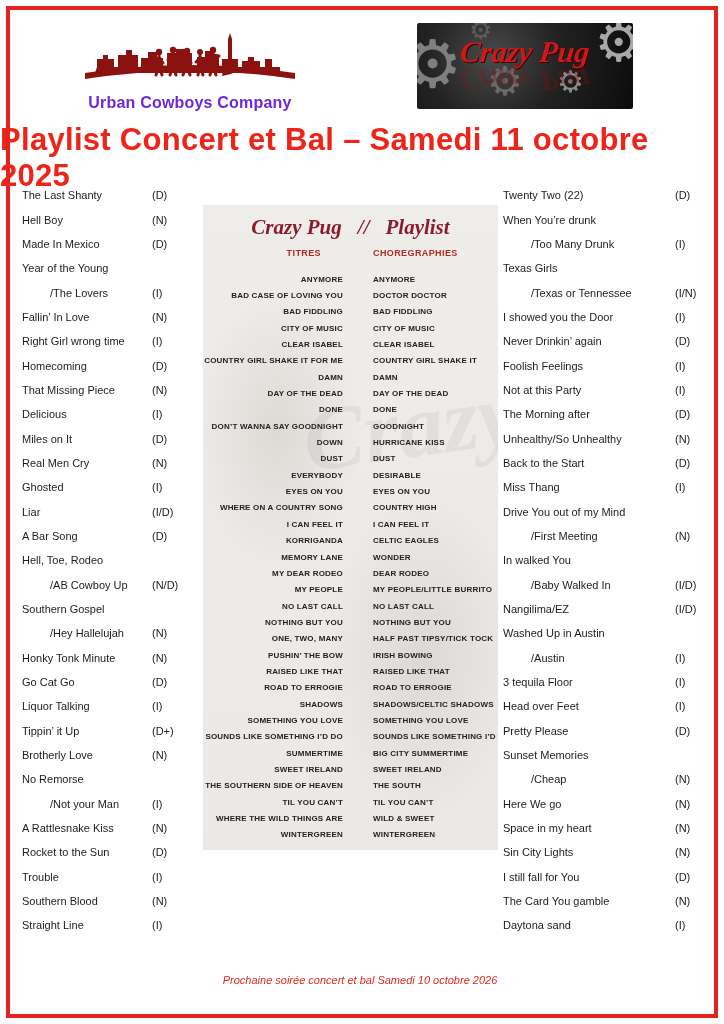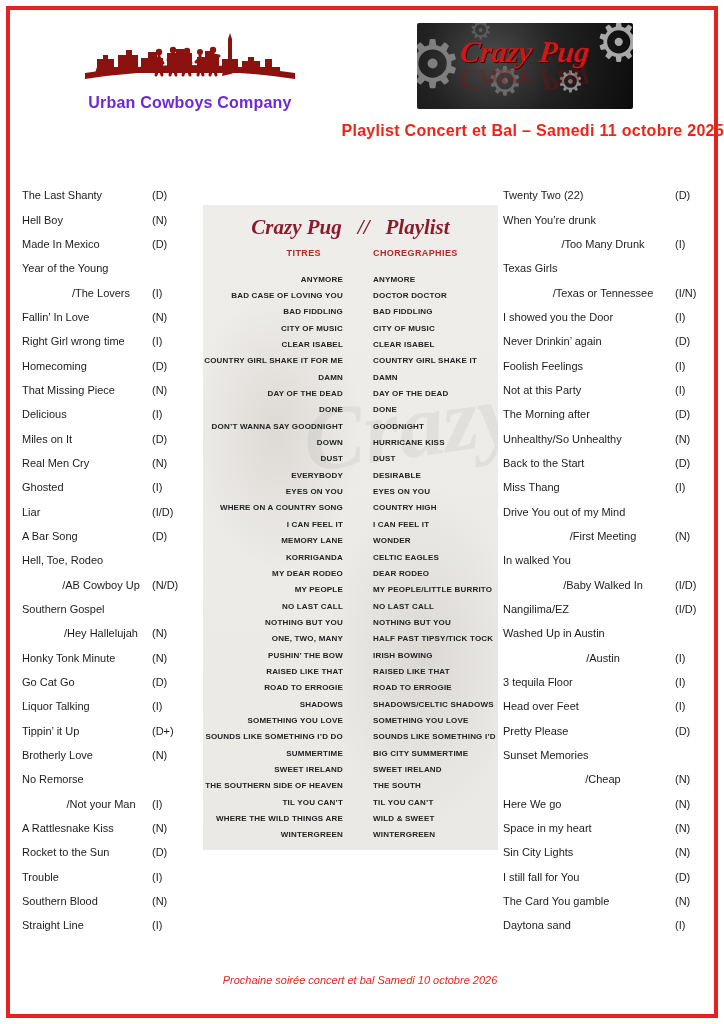--- a/index.html
+++ b/index.html
@@ -15,30 +15,30 @@
   .cp-logo { position:absolute; top:23px; left:417px; width:216px; height:86px; background:radial-gradient(circle at 35% 40%, #4a4a4a 0%, #222 45%, #0c0c0c 100%); overflow:hidden; border-radius:2px; }
   .cp-gear { position:absolute; color:#9a9a9a; line-height:1; user-select:none; }
   .cp-g1 { font-size:66px; left:-14px; top:8px; color:#7f7f7f; }
   .cp-g2 { font-size:54px; right:-10px; top:-8px; color:#a8a8a8; }
   .cp-g3 { font-size:40px; left:70px; top:38px; color:#6a6a6a; }
   .cp-g4 { font-size:30px; left:140px; top:44px; color:#8d8d8d; }
   .cp-g5 { font-size:26px; left:52px; top:-6px; color:#5c5c5c; }
   .cp-text { position:absolute; left:0; right:0; top:12px; text-align:center; font-family:"Liberation Serif", serif; font-style:italic; font-weight:bold; font-size:30px; color:#d01818; text-shadow:1px 1px 0 #3a0000; transform:skewX(-6deg); }
   .cp-text-reflect { top:40px; transform:scaleY(-1) skewX(-6deg); opacity:.32; color:#8c0f0f; text-shadow:none; }
 
-  .page-title { position:absolute; top:122px; left:0; width:724px; text-align:right; color:#ee2419; font-weight:bold; font-size:16px; letter-spacing:.3px; }
+  .page-title { position:absolute; top:122px; left:0; width:724px; text-align:left; color:#ee2419; font-weight:bold; font-size:31px; letter-spacing:.3px; }
 
   
   .song-col { position:absolute; top:183px; font-size:11px; color:#1c1c1c; }
   .song-col-left  { left:22px;  width:196px; --tab:130px; }
   .song-col-right { left:503px; width:214px; --tab:172px; }
   .song-row { display:flex; height:24.35px; align-items:center; white-space:nowrap; }
   .song-title { min-width:var(--tab); }
   .song-row.indent { padding-left:28px; }
-  .song-row.indent .song-title { min-width:calc(var(--tab) - 28px);text-align:center; }
+  .song-row.indent .song-title { min-width:calc(var(--tab) - 28px); }
   .song-code { }
 
   
   .center-img { position:absolute; left:203px; top:205px; width:295px; height:645px;
     background:
       radial-gradient(ellipse 120px 200px at 25% 35%, rgba(190,185,178,.35), rgba(0,0,0,0) 70%),
       radial-gradient(ellipse 140px 240px at 75% 70%, rgba(180,176,170,.30), rgba(0,0,0,0) 70%),
       linear-gradient(#efedea,#ebe9e6);
     overflow:hidden; }
   .center-watermark { position:absolute; right:-20px; top:170px; font-family:"Liberation Serif", serif; font-style:italic; font-weight:bold; font-size:90px; color:rgba(120,120,120,.10); transform:rotate(-8deg); }
@@ -353,30 +353,30 @@
         <span class="pc">COUNTRY HIGH</span>
       </div>
 
       <div class="prow">
         <span class="pt">I CAN FEEL IT</span>
         <span class="pc">I CAN FEEL IT</span>
       </div>
 
 
       <div class="prow">
+        <span class="pt">KORRIGANDA</span>
+        <span class="pc">CELTIC EAGLES</span>
+      </div>
+
+      <div class="prow">
         <span class="pt">MEMORY LANE</span>
         <span class="pc">WONDER</span>
       </div>
 
       <div class="prow">
-        <span class="pt">KORRIGANDA</span>
-        <span class="pc">CELTIC EAGLES</span>
-      </div>
-
-      <div class="prow">
         <span class="pt">MY DEAR RODEO</span>
         <span class="pc">DEAR RODEO</span>
       </div>
 
       <div class="prow">
         <span class="pt">MY PEOPLE</span>
         <span class="pc">MY PEOPLE/LITTLE BURRITO</span>
       </div>
 
       <div class="prow">

